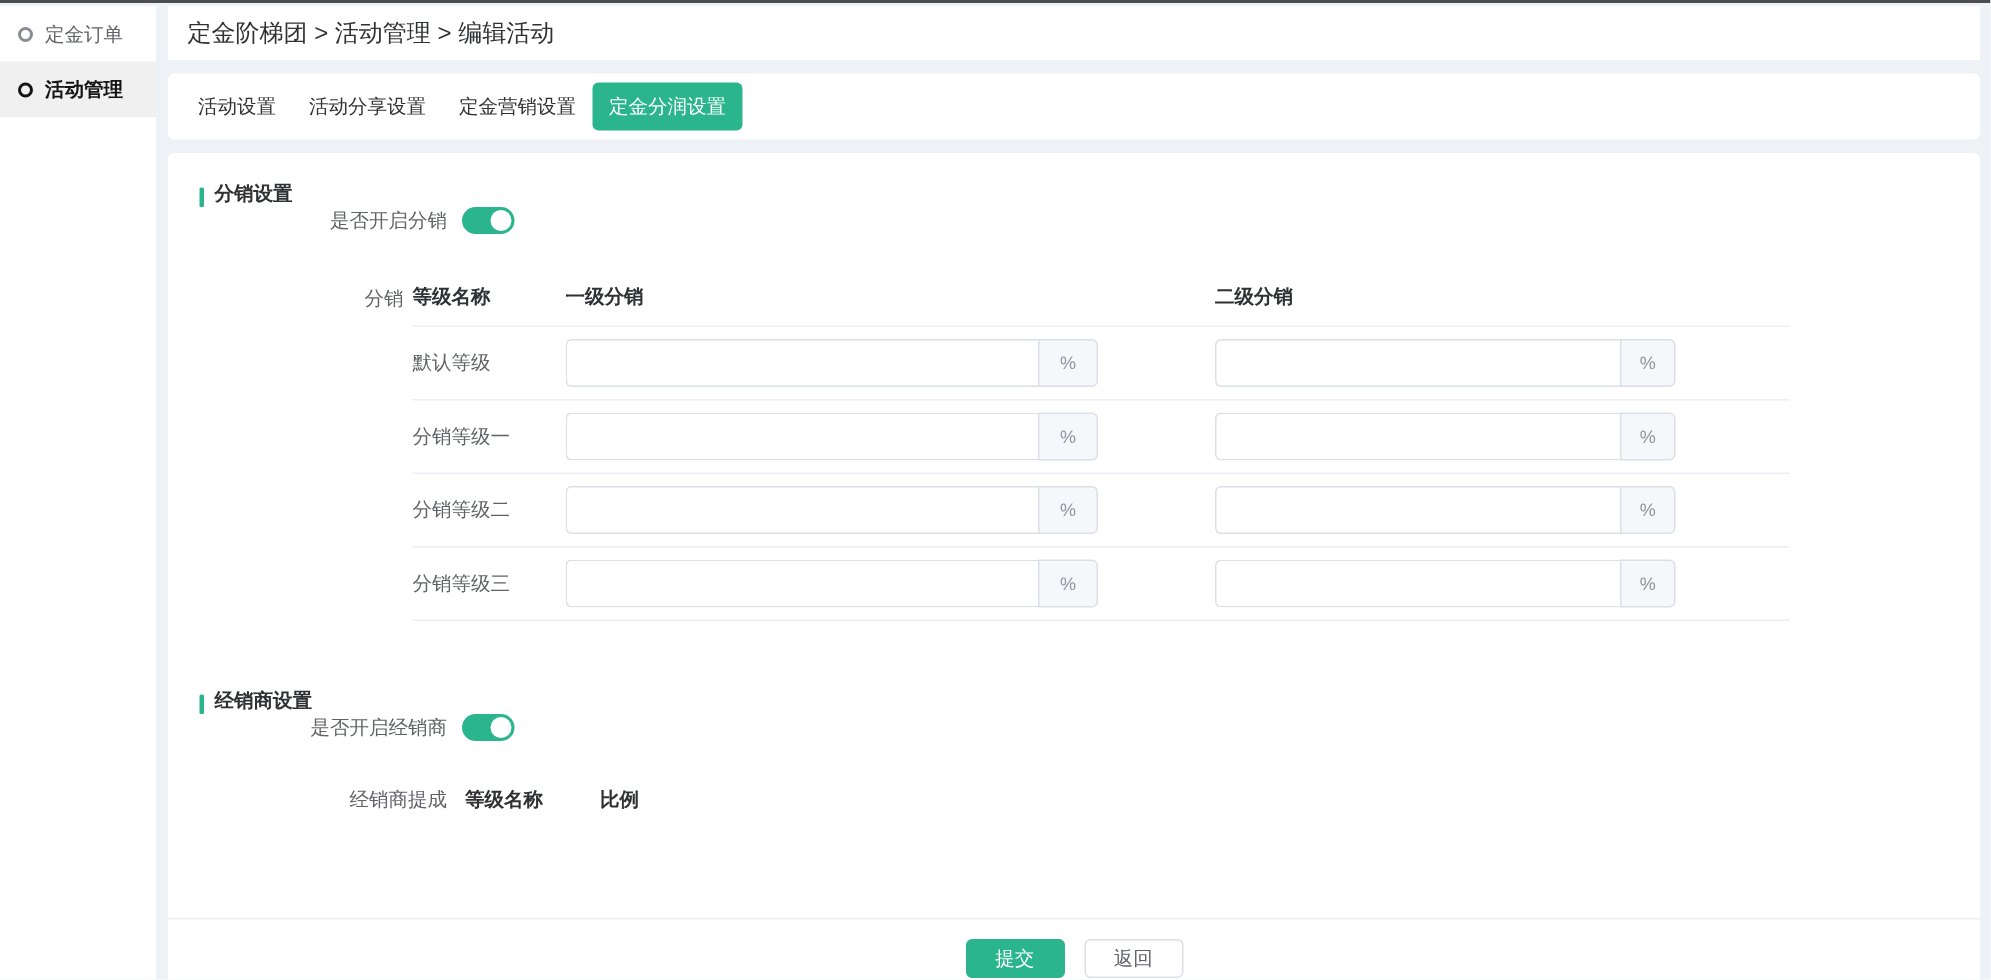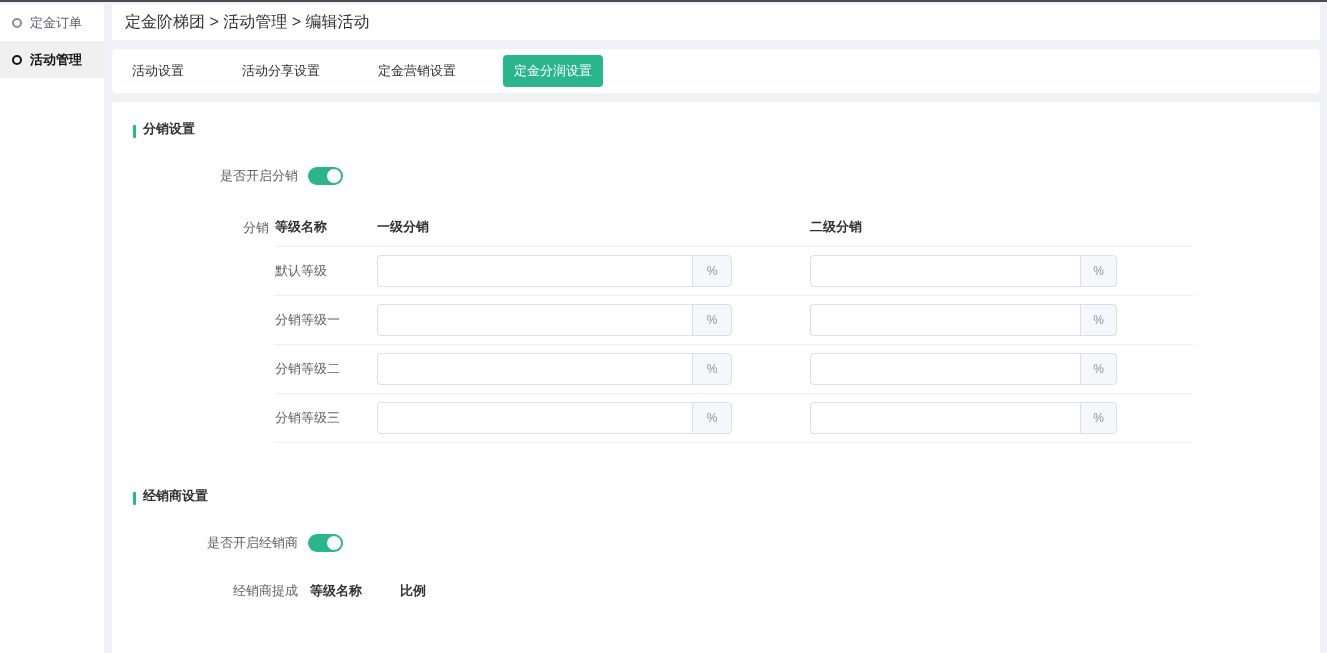--- a/index.html
+++ b/index.html
@@ -31,21 +31,21 @@
   .tab { padding:7px 11px; border-radius:4px; color:#303133; cursor:pointer; }
   .tab.active { background:var(--accent); color:#ffffff; }
 
   .main { margin-top:9px; background:#ffffff; border-radius:4px 4px 0 0; height:553px;
           position:relative; overflow:hidden; }
 
   .section-title { display:flex; align-items:flex-end; gap:7px; margin:18px 0 0 21px;
                    font-weight:bold; color:#303133; }
   .section-bar { width:3px; height:13px; background:var(--accent); border-radius:1px; }
 
-  .form-row { display:flex; align-items:flex-start; margin-top:29px; }
+  .form-row { display:flex; align-items:flex-start; }
   .form-label { width:186px; text-align:right; color:#606266; }
 
   
   .switch { position:relative; width:35px; height:18px; border-radius:9px; background:#dcdfe6;
             margin-left:10px; cursor:pointer; flex:0 0 auto; }
   .switch.on { background:var(--accent); }
   .switch .knob { position:absolute; top:2px; left:2px; width:14px; height:14px;
                   border-radius:50%; background:#ffffff; }
   .switch.on .knob { left:auto; right:2px; }
 
@@ -98,21 +98,21 @@
       </div>
   </div>
 
   <div class="content">
 
     <div class="breadcrumb">
       <span>定金阶梯团 &gt; 活动管理 &gt; 编辑活动</span>
     </div>
 
     <div class="tabbar">
-      <div id="tab-list" style="display:flex; align-items:center;gap:36px;">
+      <div id="tab-list" style="display:flex; align-items:center;">
           <div class="tab">活动设置</div>
           <div class="tab">活动分享设置</div>
           <div class="tab">定金营销设置</div>
           <div class="tab active">定金分润设置</div>
         </div>
     </div>
 
     <div class="main">
 
       <div class="section-title">
@@ -226,16 +226,20 @@
           <span class="knob"></span>
         </span>
       </div>
 
       <div class="dealer-head">
         <span class="form-label">经销商提成</span>
         <span class="dealer-col name">等级名称</span>
         <span class="dealer-col">比例</span>
       </div>
 
+      <div class="footer">
+        <button class="btn btn-primary">提交</button>
+        <button class="btn btn-plain">返回</button>
+      </div>
 
     </div>
   </div>
 </div>
 
 </body></html>

